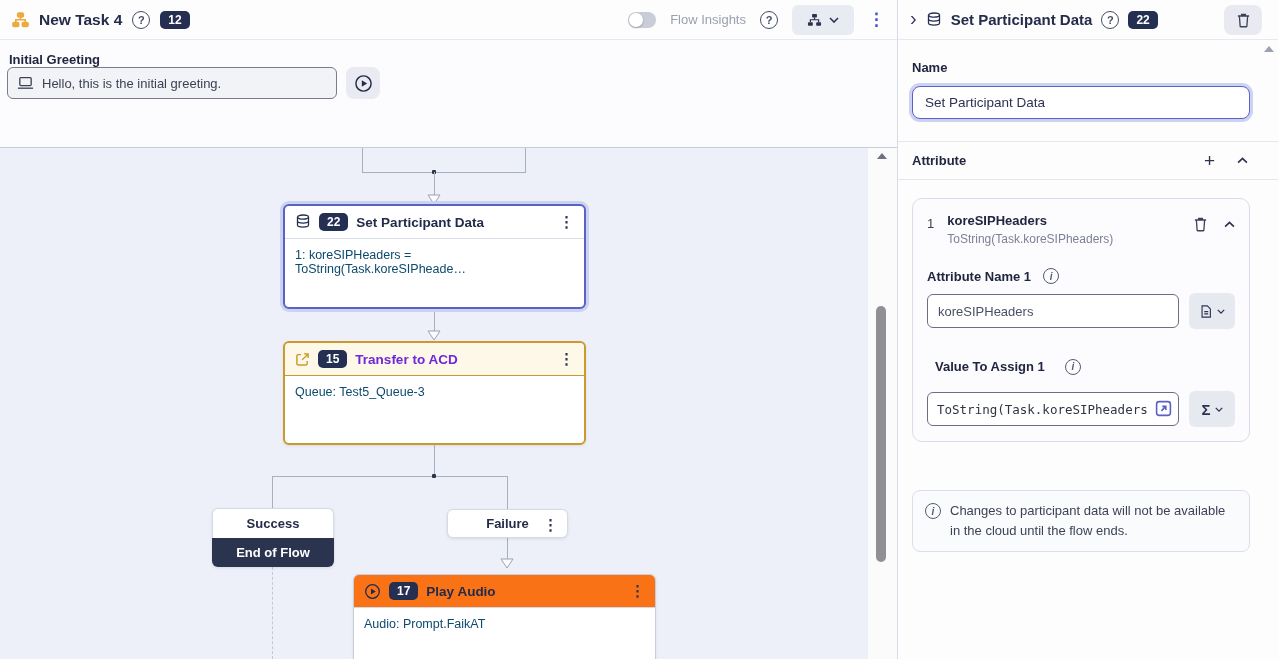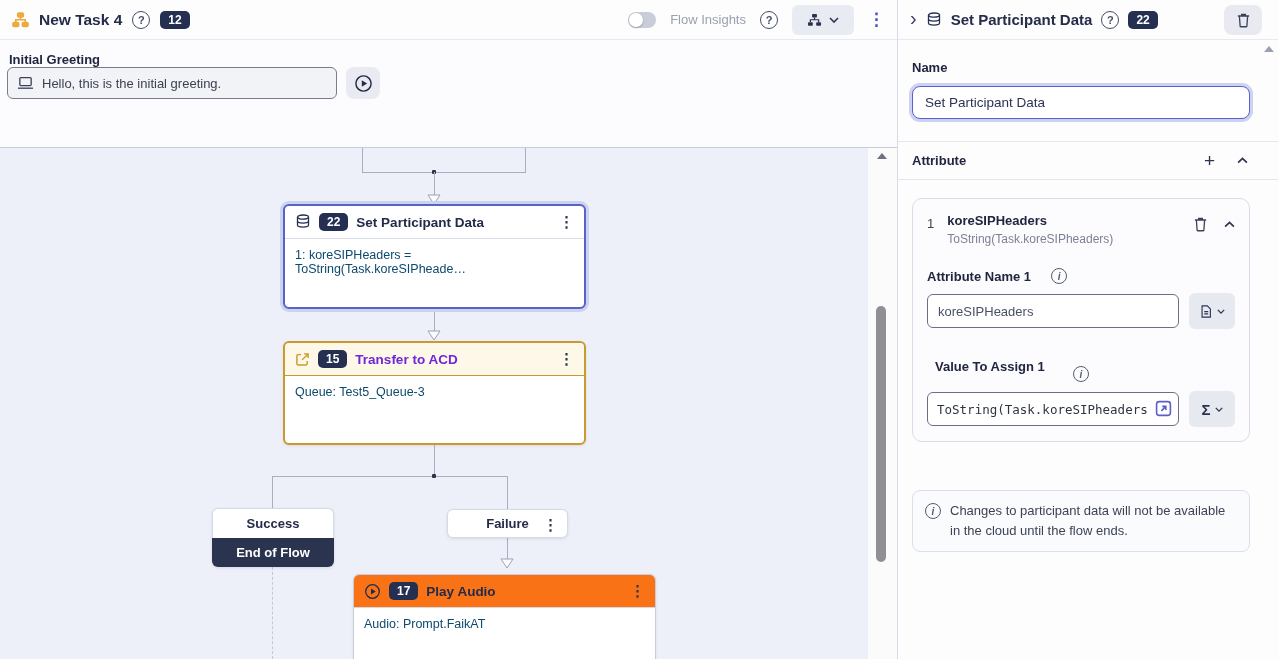--- a/index.html
+++ b/index.html
@@ -103,21 +103,21 @@
   .attr-head .sec-label { font-size:13px; font-weight:bold; color:#20263f; }
   .plus-ic { margin-left:auto; font-size:19px; color:#2b3350; line-height:1; cursor:pointer; }
   .chev-ic { margin-left:22px; cursor:pointer; }
   .attr-card { margin-top:18px; width:338px; background:#fcfcfe; border:1px solid #d9dce8;
                border-radius:10px; padding:14px; }
   .attr-row1 { display:flex; align-items:flex-start; gap:13px; }
   .attr-index { font-size:13px; color:#3c4254; margin-top:3px; }
   .attr-name { font-size:13px; font-weight:bold; color:#20263f; }
   .attr-sub { font-size:12px; color:#7c8195; margin-top:4px; }
   .attr-actions { margin-left:auto; display:flex; align-items:center; gap:16px; margin-top:3px; }
-  .lbl-row { display:flex; align-items:flex-end; gap:20px; margin-top:22px; margin-bottom:9px; }
+  .lbl-row { display:flex; align-items:center; gap:12px; margin-top:22px; margin-bottom:9px; }
   .info-ic { width:16px; height:16px; border:1.2px solid #555c70; border-radius:50%;
              display:inline-flex; align-items:center; justify-content:center;
              font-size:10px; font-style:italic; font-weight:bold; color:#555c70; }
   .inp-row { display:flex; align-items:center; gap:10px; }
   .txt-input { flex:1; height:34px; border:1.3px solid #6a7083; border-radius:6px; background:#fff;
                padding:0 10px; font-size:13px; color:#4a5065; outline:none;
                font-family:"Liberation Sans",sans-serif; }
   .mono-wrap { position:relative; flex:1; }
   .mono-input { width:100%; height:34px; border:1.3px solid #6a7083; border-radius:6px; background:#fff;
                 padding:0 30px 0 9px; font-size:12.5px; color:#2f3542; outline:none;

